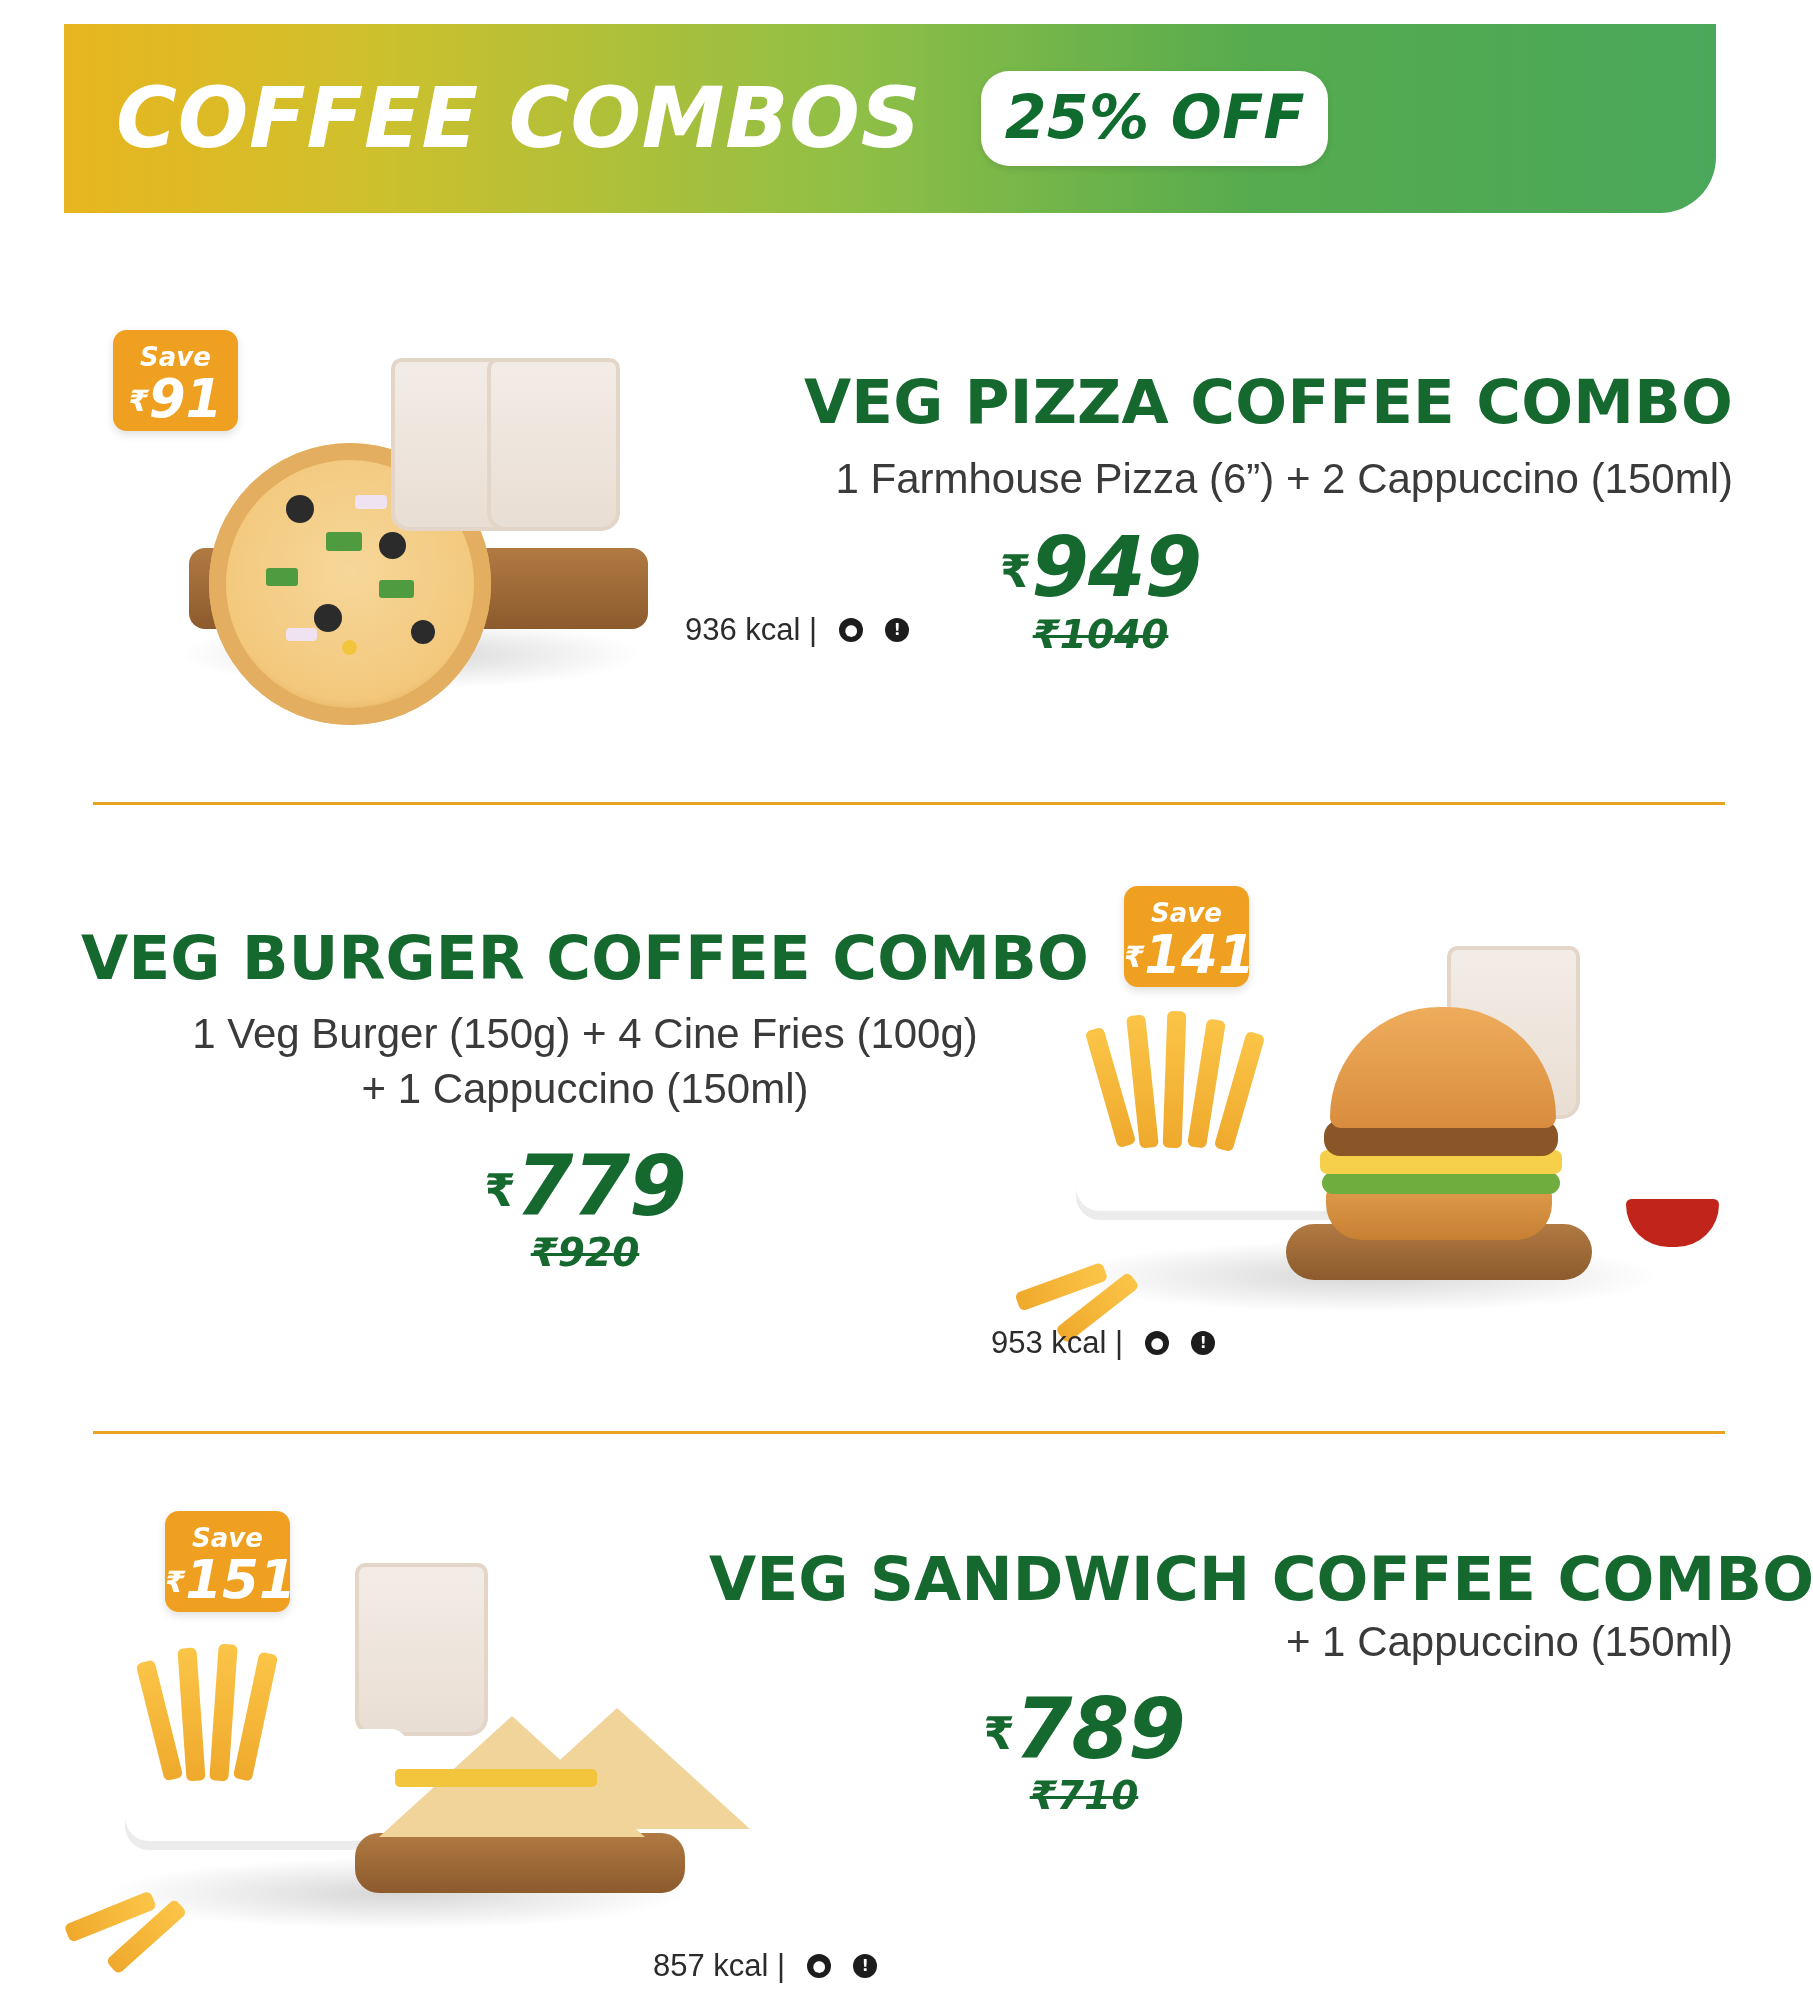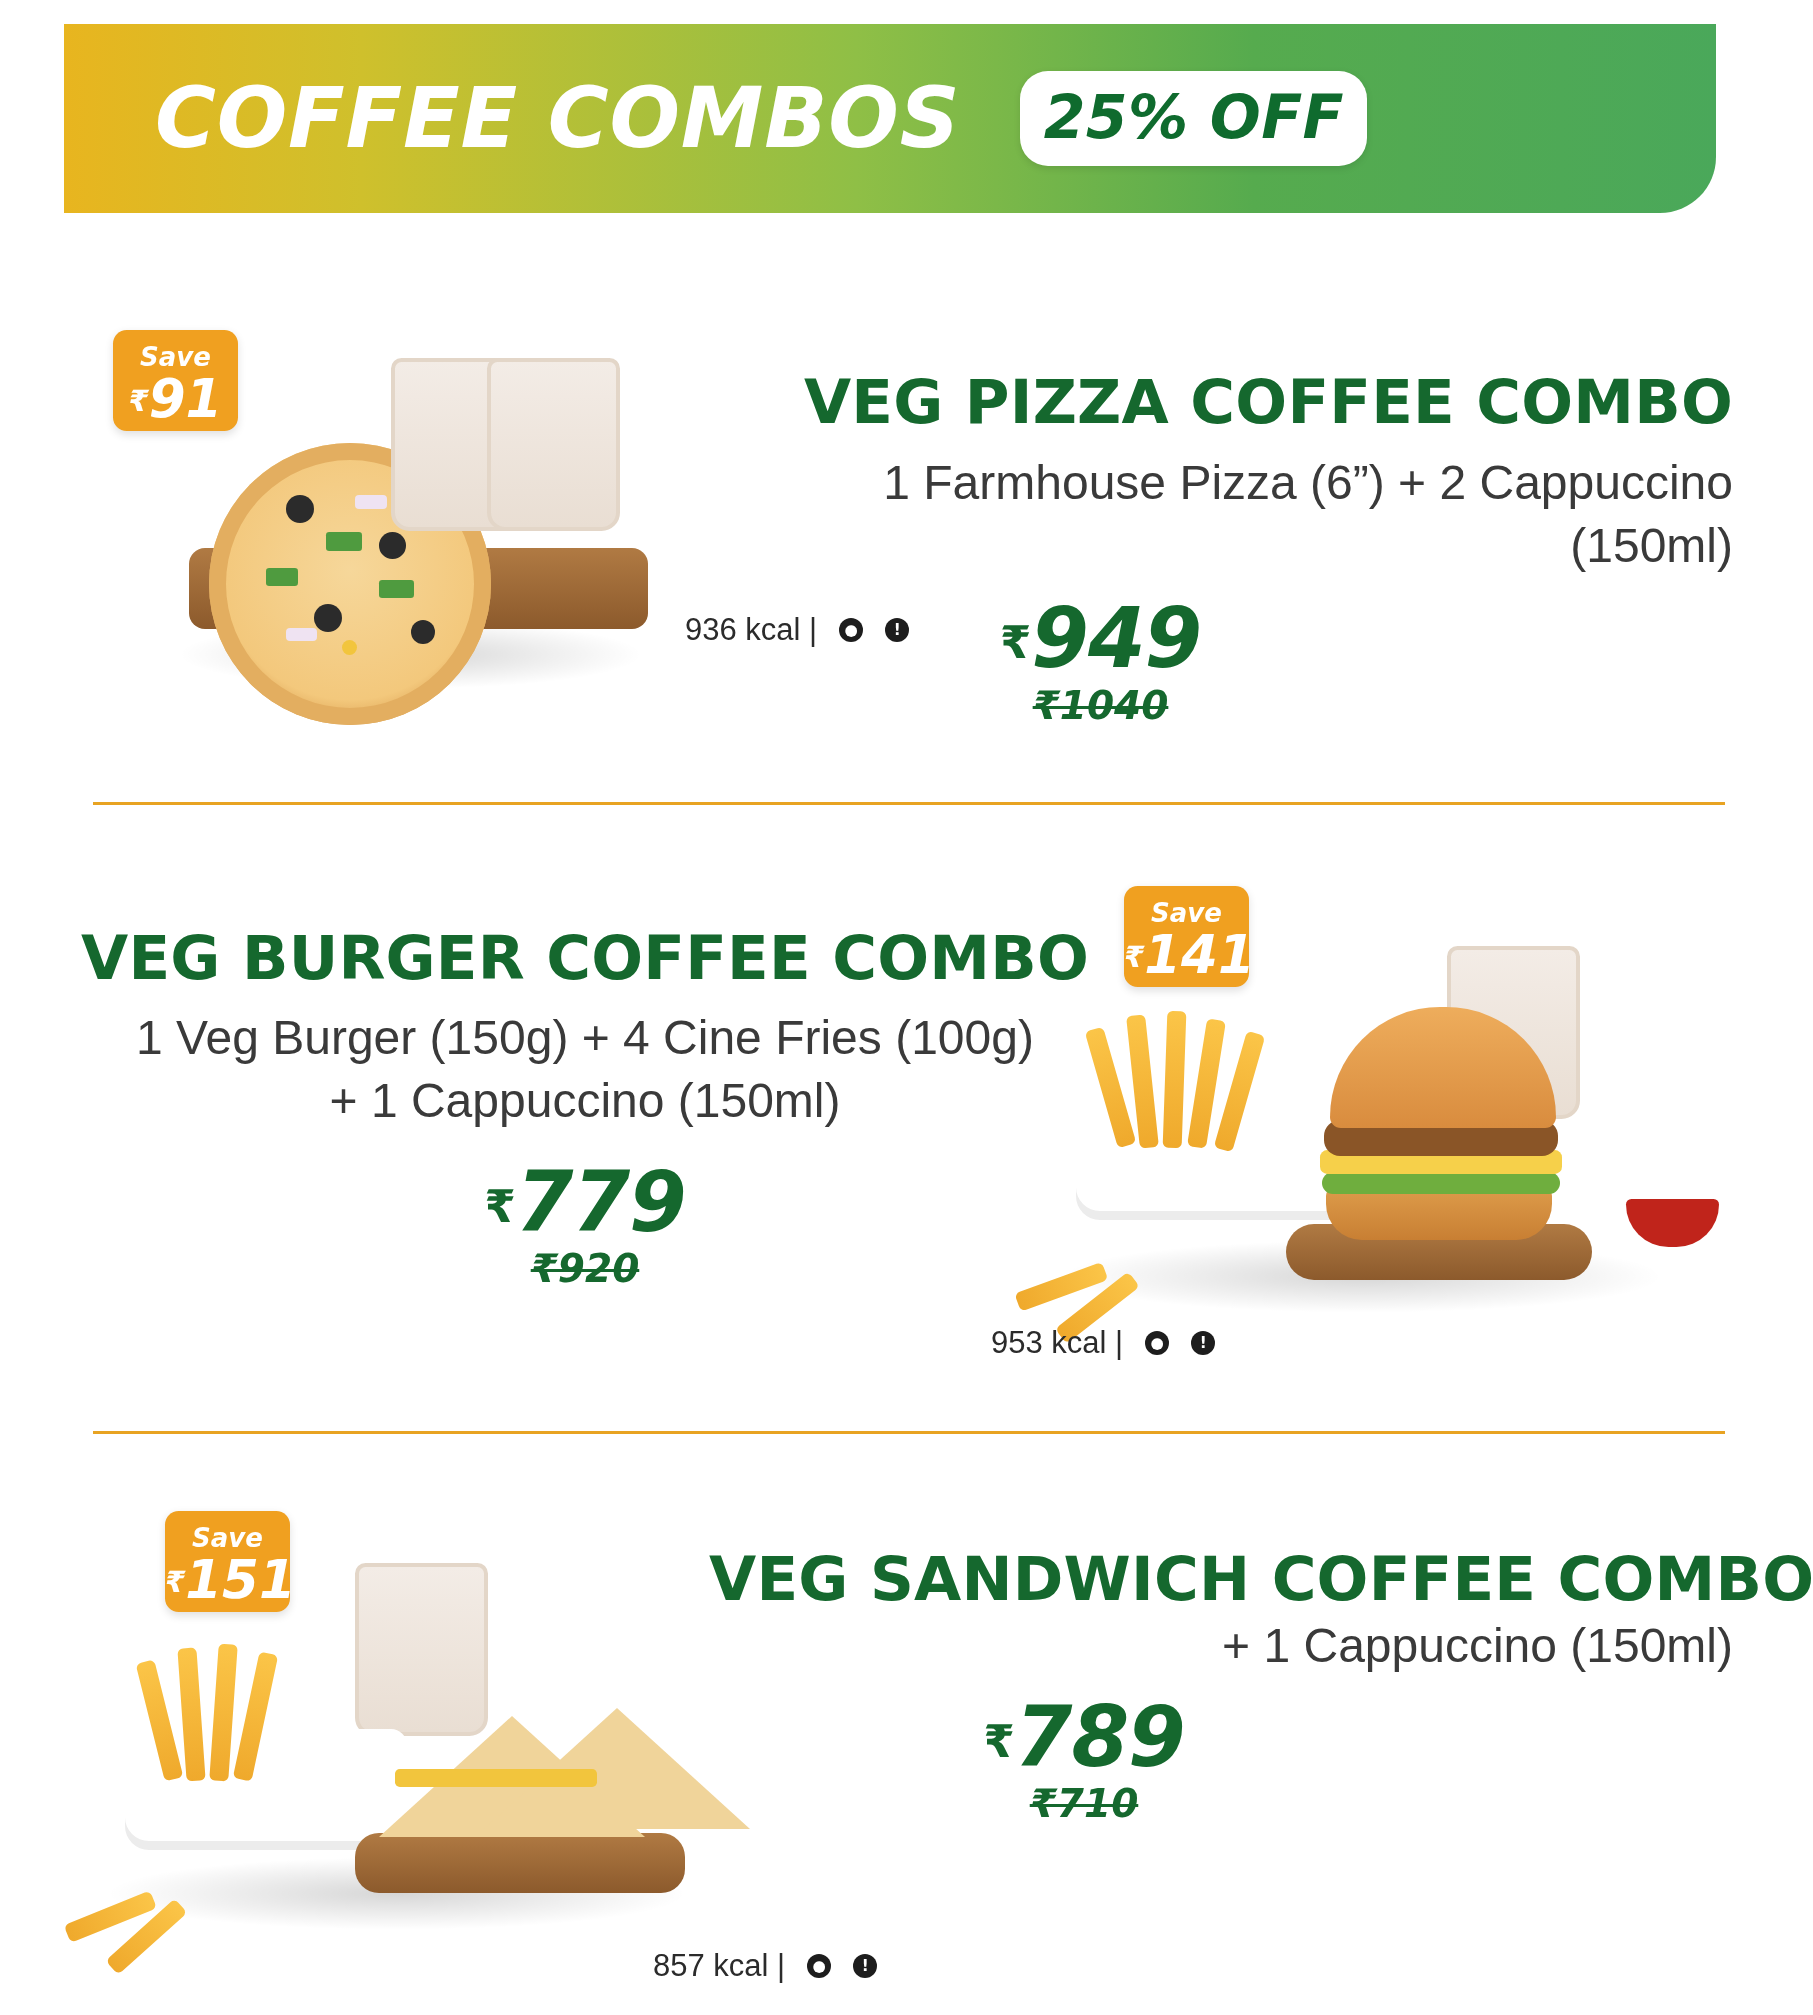--- a/index.html
+++ b/index.html
@@ -20,21 +20,21 @@
   .banner {
     position: absolute;
     left: 64px;
     top: 24px;
     width: 1652px;
     height: 189px;
     border-radius: 0 0 56px 0;
     background: linear-gradient(90deg, #e8b51f 0%, #cfc02c 18%, #8fbf46 48%, #56ab4e 72%, #4aa85a 100%);
     display: flex;
     align-items: center;
-    padding-left: 91px;
+    padding-left: 52px;
   }
   .banner-title {
     font-size: 83px;
     font-weight: 800;
     font-style: italic;
     color: #ffffff;
     letter-spacing: 0.8px;
     white-space: nowrap;
     font-family: "DejaVu Sans", sans-serif;
   }
@@ -64,21 +64,21 @@
   }
   .combo-title {
     font-size: 61px;
     font-weight: 800;
     color: #15682e;
     letter-spacing: 0.2px;
     white-space: nowrap;
     font-family: "DejaVu Sans", sans-serif;
   }
   .combo-desc {
-    font-size: 48px;
+    font-size: 42px;
     color: #3a3a3a;
     line-height: 1.32;
     font-family: "Liberation Sans", sans-serif;
   }
   .price-block { margin-top: 13.7px; }
   .price-now {
     font-size: 24px;
     color: #15682e;
     font-weight: 800;
     font-family: "DejaVu Sans", sans-serif;

